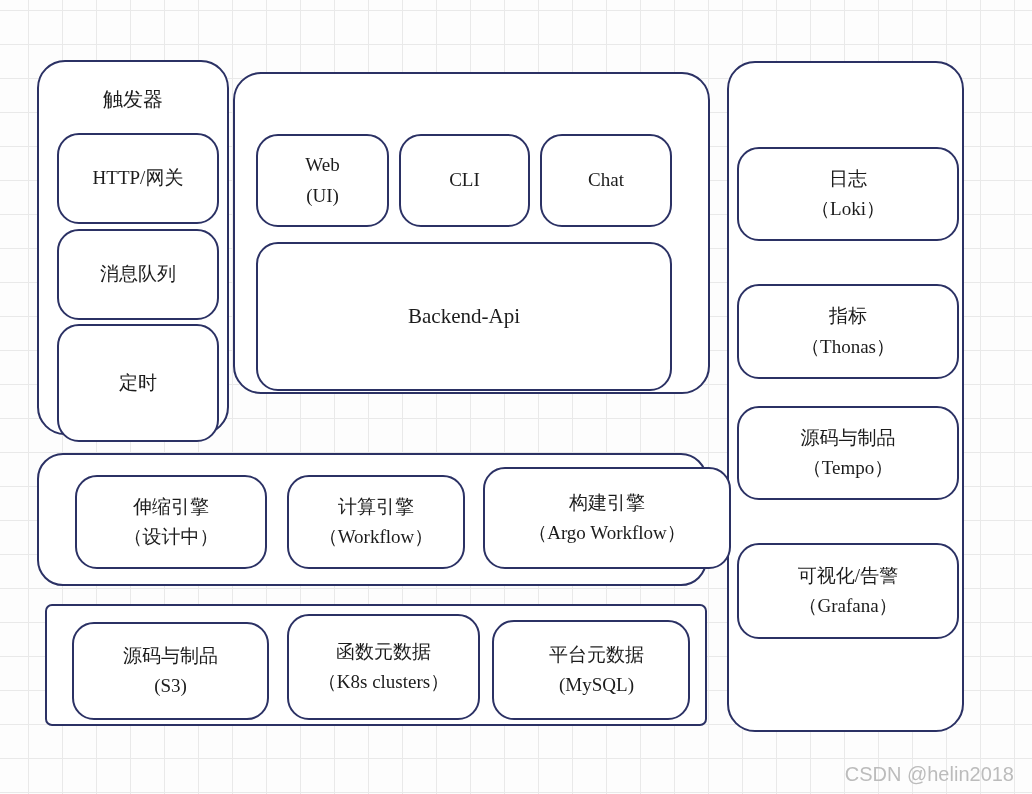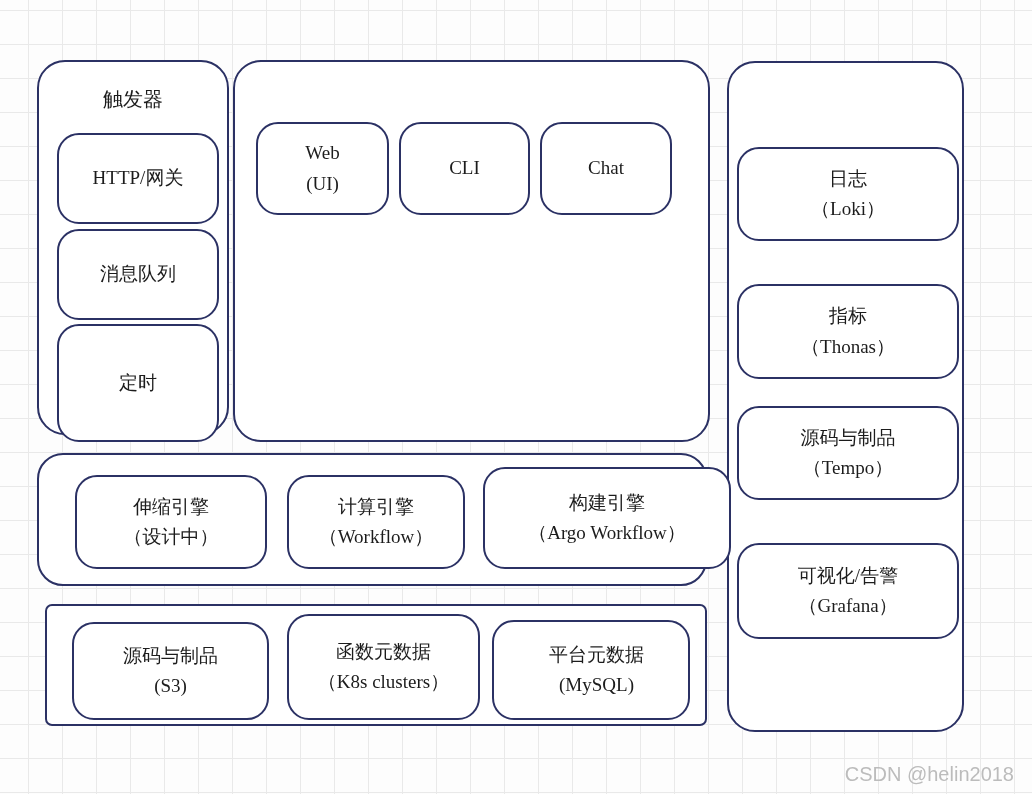--- a/index.html
+++ b/index.html
@@ -75,30 +75,33 @@
       <span>HTTP/网关</span>
     </div>
     <div class="node" style="left:18px; top:167px; width:162px; height:91px;">
       <span>消息队列</span>
     </div>
     <div class="node" style="left:18px; top:262px; width:162px; height:118px;">
       <span>定时</span>
     </div>
   </div>
 
-  <div class="group" style="left:233px; top:60px; width:477px; height:382px;">
+  <div class="group" style="left:233px; top:72px; width:477px; height:322px;">
     <div class="node" style="left:21px; top:60px; width:133px; height:93px;">
       <span>Web</span>
       <span>(UI)</span>
     </div>
     <div class="node" style="left:164px; top:60px; width:131px; height:93px;">
       <span>CLI</span>
     </div>
     <div class="node" style="left:305px; top:60px; width:132px; height:93px;">
       <span>Chat</span>
+    </div>
+    <div class="node backend-node" style="left:21px; top:168px; width:416px; height:149px;">
+      <span>Backend-Api</span>
     </div>
   </div>
 
   <div class="group" style="left:727px; top:61px; width:237px; height:671px;">
     <div class="node" style="left:8px; top:84px; width:222px; height:94px;">
       <span>日志</span>
       <span>（Loki）</span>
     </div>
     <div class="node" style="left:8px; top:221px; width:222px; height:95px;">
       <span>指标</span>

